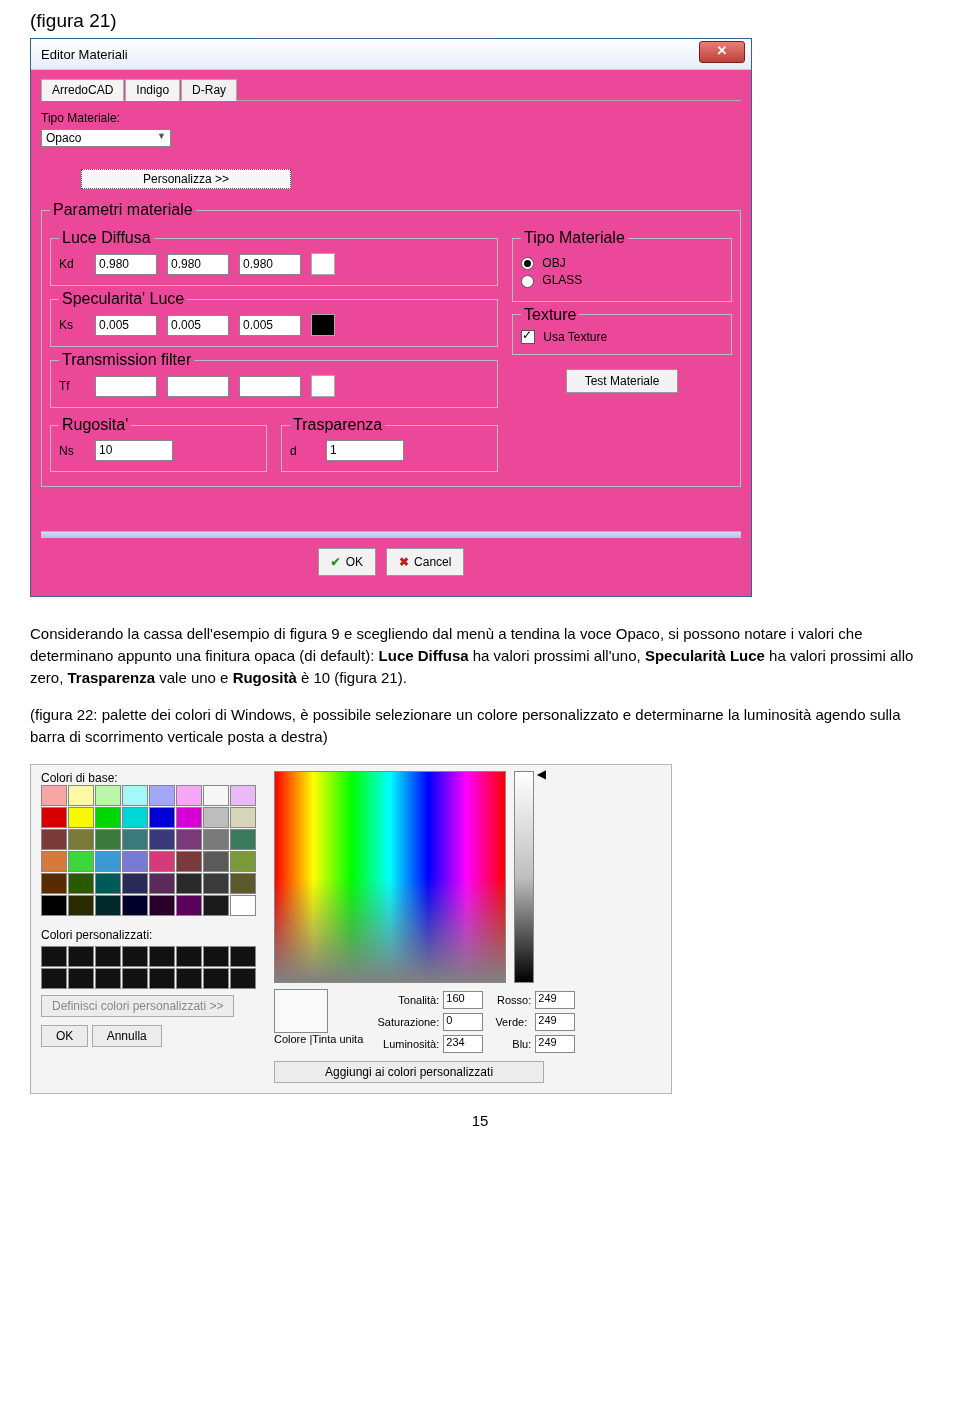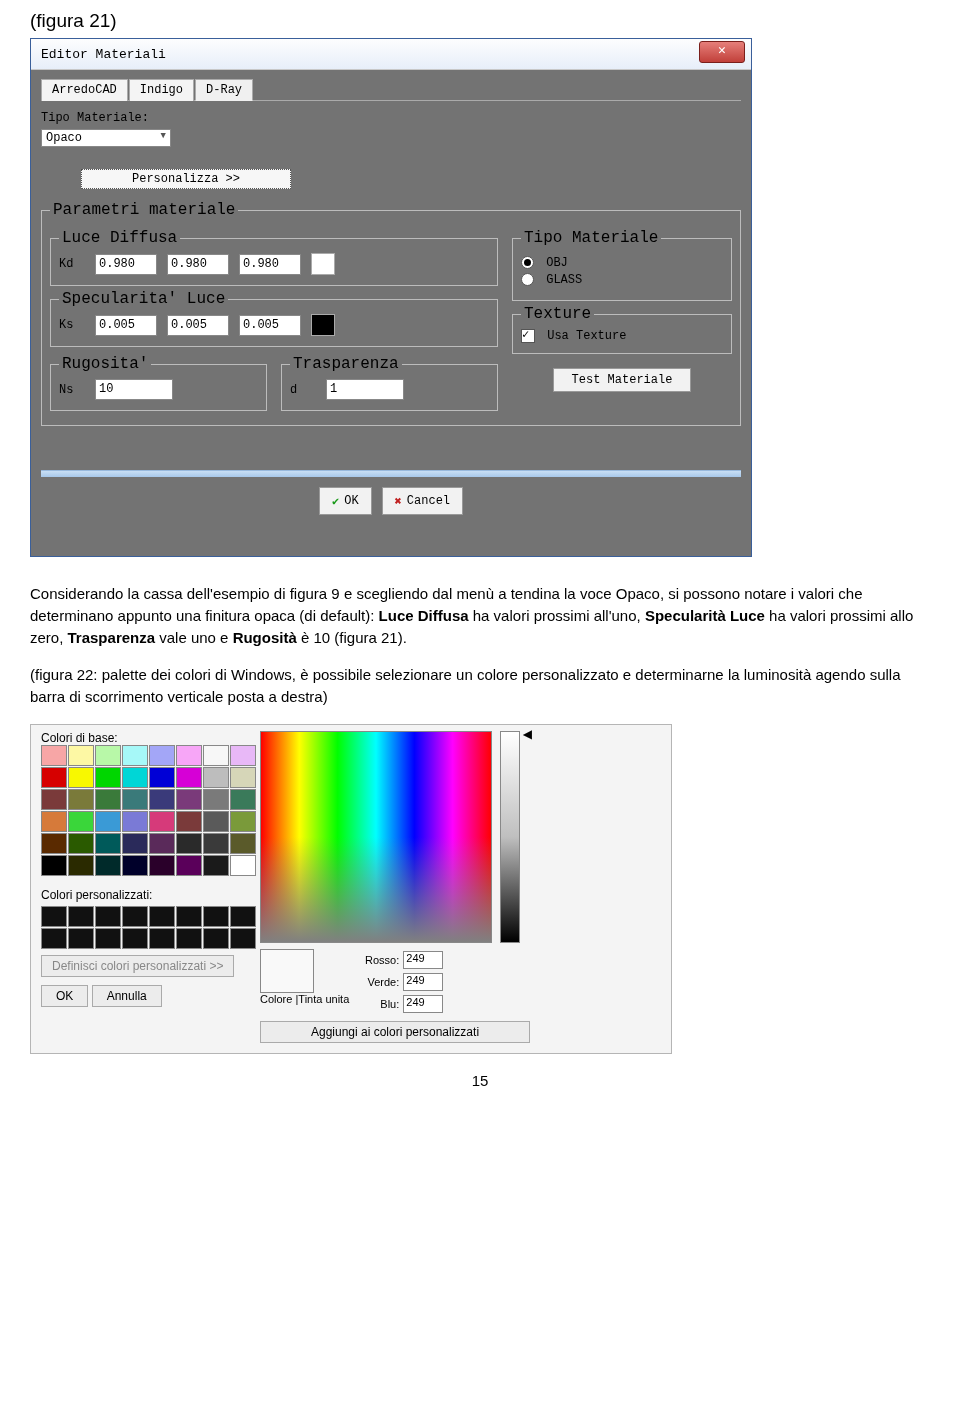--- a/index.html
+++ b/index.html
@@ -10,24 +10,23 @@
     color: #000;
     font-size: 14px;
     width: 900px;
   }
   .caption { font-size: 19px; margin-bottom: 6px; }
 
   
   .win1 {
     width: 720px;
     border: 1px solid #3a5f9a;
-    background: #737373;
+    background: #ec4899;
     position: relative;
     margin-bottom: 26px;
-    font-family: Liberation Mono, monospace;
   }
   .titlebar {
     height: 30px;
     background: linear-gradient(#fdfdfe, #e7eef9);
     border-bottom: 1px solid #c8c8c8;
     display: flex;
     align-items: center;
     padding-left: 10px;
     font-size: 13px;
     position: relative;
@@ -40,21 +39,21 @@
     height: 20px;
     background: linear-gradient(#e67f7a, #c1403a);
     border: 1px solid #7a1f1b;
     border-radius: 3px;
     color: #fff;
     text-align: center;
     font-size: 13px;
     font-weight: bold;
     line-height: 18px;
   }
-  .body1 { padding: 8px 10px 25px 10px; font-size: 12px; }
+  .body1 { padding: 8px 10px 4px 10px; font-size: 12px; }
   .tabs {
     display: flex;
     border-bottom: 1px solid #aaa;
     margin-bottom: 10px;
   }
   .tab {
     padding: 3px 10px;
     border: 1px solid #aaa;
     border-bottom: none;
     background: #f4f4f4;
@@ -126,21 +125,21 @@
   .paragraph { font-size: 15px; line-height: 1.45; margin: 10px 0 16px; }
 
   
   .win2 {
     width: 620px;
     border: 1px solid #b5b5b5;
     background: #f4f4f4;
     padding: 6px 10px 10px;
     font-size: 12px;
   }
-  .cp-row { display:flex; gap:6px; }
+  .cp-row { display:flex; gap:20px; }
   .basic-grid { display:grid; grid-template-columns: repeat(8, 24px); grid-auto-rows: 19px; gap: 3px; }
   .bs { width:24px; height:19px; border:1px solid #888; }
   .hue-area {
     width:230px; height:210px;
     background:
       linear-gradient(to top, rgba(128,128,128,1), rgba(128,128,128,0) 50%, rgba(255,255,255,0) 50%, rgba(255,255,255,0)),
       linear-gradient(to right, red, yellow, lime, cyan, blue, magenta, red);
     position: relative;
     border:1px solid #888;
   }
@@ -213,20 +212,30 @@
             <legend>Specularita' Luce</legend>
             <div class="triplet">
               <span class="kl">Ks</span>
               <div class="tbox">0.005</div>
               <div class="tbox">0.005</div>
               <div class="tbox">0.005</div>
               <div class="swatch black"></div>
             </div>
           </fieldset>
 
+          <fieldset class="grp">
+            <legend>Transmission filter</legend>
+            <div class="triplet">
+              <span class="kl">Tf</span>
+              <div class="tbox"></div>
+              <div class="tbox"></div>
+              <div class="tbox"></div>
+              <div class="swatch"></div>
+            </div>
+          </fieldset>
 
           <div class="row2">
             <fieldset class="grp" style="flex:1">
               <legend>Rugosita'</legend>
               <div class="triplet">
                 <span class="kl">Ns</span>
                 <div class="tbox" style="width:70px">10</div>
               </div>
             </fieldset>
             <fieldset class="grp" style="flex:1">
@@ -376,25 +385,39 @@
       <div style="display:flex;gap:10px;margin-top:6px;align-items:flex-start">
         <div style="text-align:center">
           <div class="color-preview"></div>
           <div style="font-size:11px">
             <span>Colore</span> <span>|Tinta unita</span>
           </div>
         </div>
         <div class="cp-numcols">
           <div class="cp-col">
             <div class="hslrow">
+                <span style="width:66px;text-align:right">Tonalità:</span>
+                <div class="numbox">160</div>
+              </div>
+            <div class="hslrow">
+                <span style="width:66px;text-align:right">Saturazione:</span>
+                <div class="numbox">0</div>
+              </div>
+            <div class="hslrow">
+                <span style="width:66px;text-align:right">Luminosità:</span>
+                <div class="numbox">234</div>
+              </div>
+          </div>
+          <div class="cp-col">
+            <div class="hslrow">
                 <span style="width:40px;text-align:right">Rosso:</span>
                 <div class="numbox">249</div>
               </div>
             <div class="hslrow">
-                <span style="width:40px;text-align:right">Verde:</span>
+                <span style="width:40px;text-align:center">Verde:</span>
                 <div class="numbox">249</div>
               </div>
             <div class="hslrow">
                 <span style="width:40px;text-align:right">Blu:</span>
                 <div class="numbox">249</div>
               </div>
           </div>
         </div>
       </div>
       <div class="add-btn" style="width:240px;text-align:center">Aggiungi ai colori personalizzati</div>

